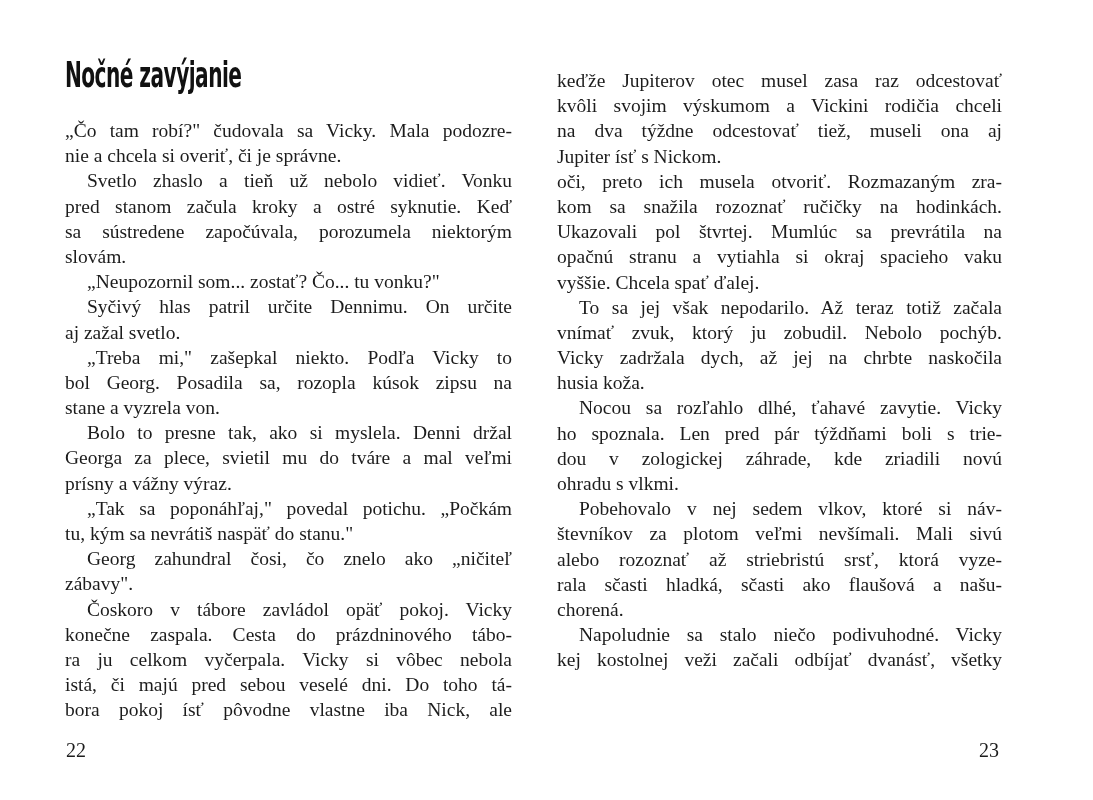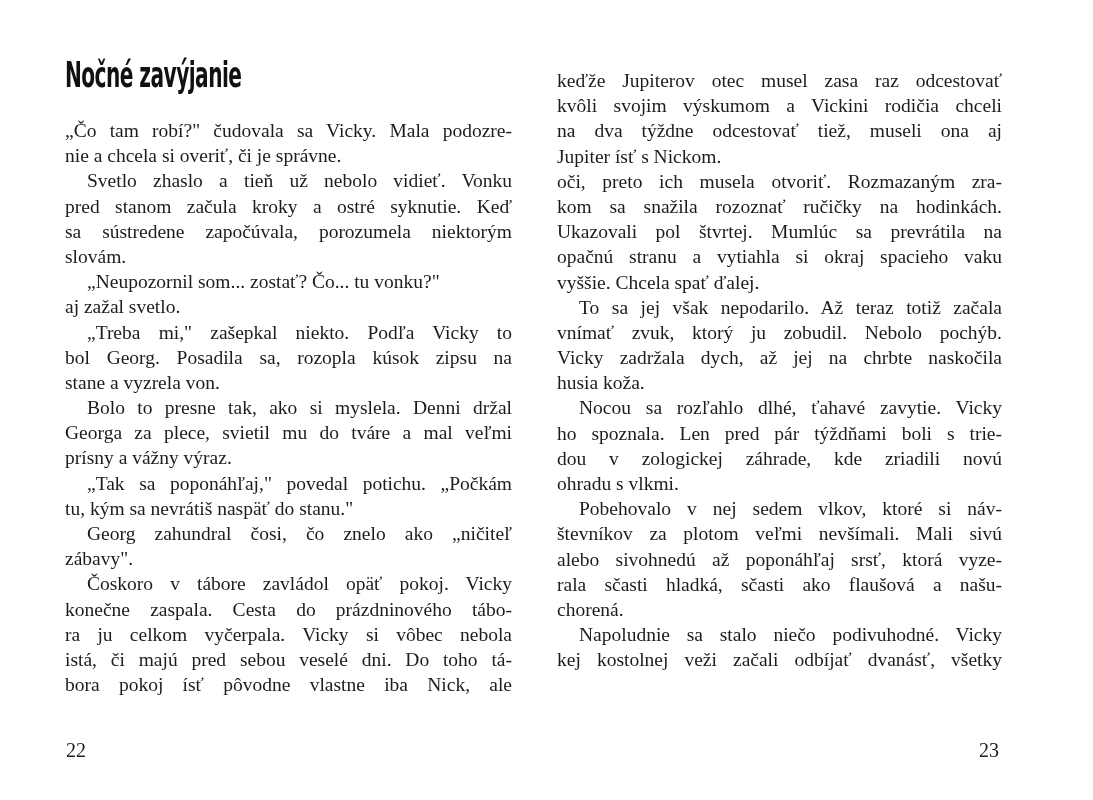--- a/index.html
+++ b/index.html
@@ -78,20 +78,21 @@
   <section class="page left">
     <h1 class="chapter-title">Nočné zavýjanie</h1>
     <div class="body-text" id="left-body">
         <div class="line">„Čo tam robí?" čudovala sa Vicky. Mala podozre-</div>
         <div class="line end">nie a chcela si overiť, či je správne.</div>
         <div class="line indent">Svetlo zhaslo a tieň už nebolo vidieť. Vonku</div>
         <div class="line">pred stanom začula kroky a ostré syknutie. Keď</div>
         <div class="line">sa sústredene započúvala, porozumela niektorým</div>
         <div class="line end">slovám.</div>
         <div class="line indent end">„Neupozornil som... zostať? Čo... tu vonku?"</div>
+        <div class="line indent">Syčivý hlas patril určite Dennimu. On určite</div>
         <div class="line end">aj zažal svetlo.</div>
         <div class="line indent">„Treba mi," zašepkal niekto. Podľa Vicky to</div>
         <div class="line">bol Georg. Posadila sa, rozopla kúsok zipsu na</div>
         <div class="line end">stane a vyzrela von.</div>
         <div class="line indent">Bolo to presne tak, ako si myslela. Denni držal</div>
         <div class="line">Georga za plece, svietil mu do tváre a mal veľmi</div>
         <div class="line end">prísny a vážny výraz.</div>
         <div class="line indent">„Tak sa poponáhľaj," povedal potichu. „Počkám</div>
         <div class="line end">tu, kým sa nevrátiš naspäť do stanu."</div>
         <div class="line indent">Georg zahundral čosi, čo znelo ako „ničiteľ</div>
@@ -119,21 +120,21 @@
         <div class="line indent">To sa jej však nepodarilo. Až teraz totiž začala</div>
         <div class="line">vnímať zvuk, ktorý ju zobudil. Nebolo pochýb.</div>
         <div class="line">Vicky zadržala dych, až jej na chrbte naskočila</div>
         <div class="line end">husia koža.</div>
         <div class="line indent">Nocou sa rozľahlo dlhé, ťahavé zavytie. Vicky</div>
         <div class="line">ho spoznala. Len pred pár týždňami boli s trie-</div>
         <div class="line">dou v zologickej záhrade, kde zriadili novú</div>
         <div class="line end">ohradu s vlkmi.</div>
         <div class="line indent">Pobehovalo v nej sedem vlkov, ktoré si náv-</div>
         <div class="line">števníkov za plotom veľmi nevšímali. Mali sivú</div>
-        <div class="line">alebo sivohnedú až poponáhľaj srsť, ktorá vyze-</div>
+        <div class="line">alebo rozoznať až striebristú srsť, ktorá vyze-</div>
         <div class="line">rala sčasti hladká, sčasti ako flaušová a našu-</div>
         <div class="line end">chorená.</div>
         <div class="line indent">Napoludnie sa stalo niečo podivuhodné. Vicky</div>
         <div class="line">kej kostolnej veži začali odbíjať dvanásť, všetky</div>
       </div>
     <div class="page-number">23</div>
   </section>
 
 </div>
 

